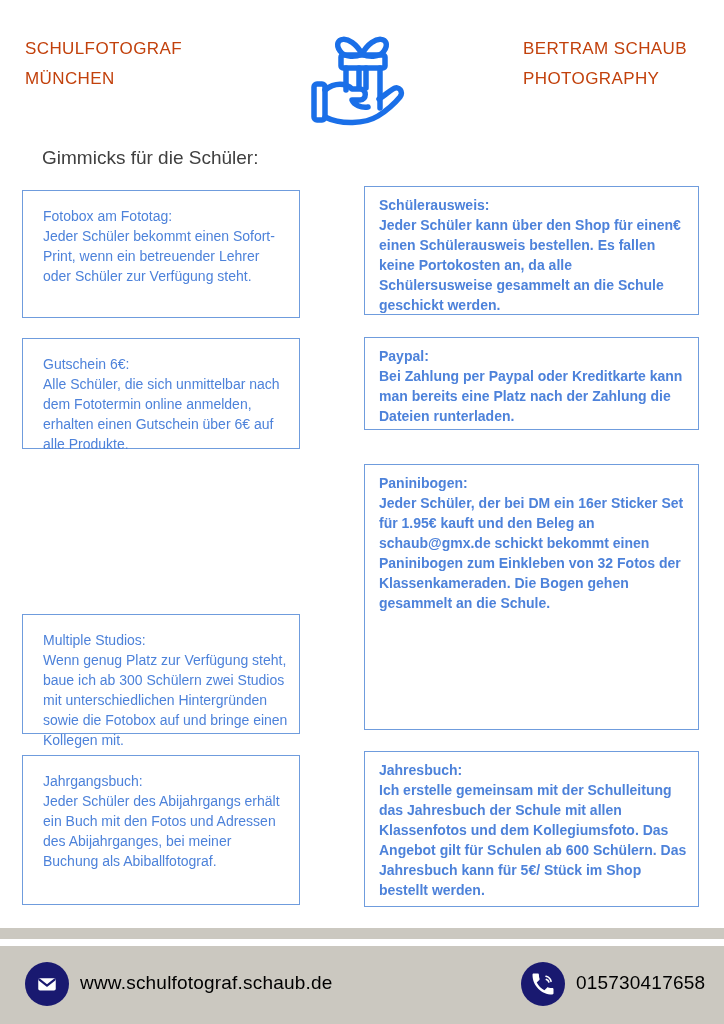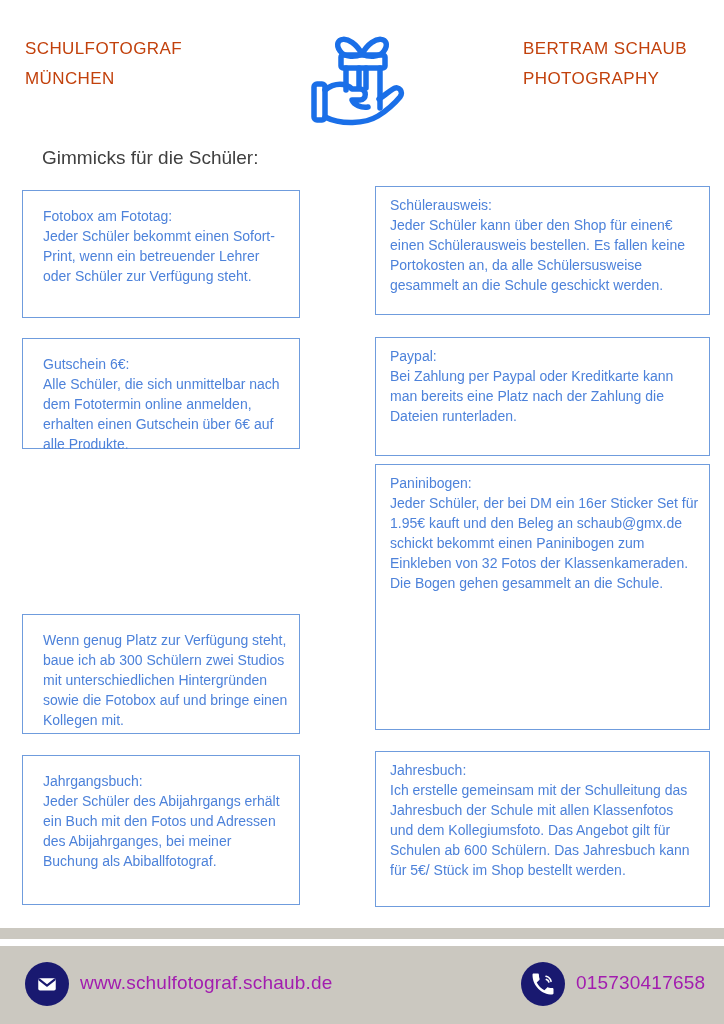--- a/index.html
+++ b/index.html
@@ -17,35 +17,35 @@
   .gift-icon{position:absolute;left:308px;top:26px;width:104px;height:116px;}
   .page-title{
     position:absolute;left:42px;top:147px;color:#404040;font-size:19px;font-weight:400;
   }
   
   .card{
     position:absolute;box-sizing:border-box;border:1.5px solid #6f9cdd;background:#ffffff;
     color:#4d82da;font-size:14px;line-height:20px;
   }
   .card.col-left{left:22px;width:278px;padding:15px 10px 0 20px;}
-  .card.col-right{left:375px;width:335px;padding:8px 10px 0 14px;}
+  .card.col-right{left:364px;width:335px;padding:8px 10px 0 14px;font-weight:bold;}
   .card-title{margin:0;}
   .card-body{margin:0;}
   
   .footer-strip{position:absolute;left:0;top:928px;width:724px;height:11px;background:#cbc8c0;}
   .footer{position:absolute;left:0;top:946px;width:724px;height:78px;background:#cbc8c0;}
   .badge{
     position:absolute;top:16px;width:44px;height:44px;border-radius:50%;background:#191970;
     display:flex;align-items:center;justify-content:center;
   }
   .badge svg{width:28px;height:28px;}
   .badge-mail{left:25px;}
   .badge-phone{left:521px;}
   .footer-text{
-    position:absolute;top:26px;color:#a21caf;font-size:19px;letter-spacing:0.2px;white-space:nowrap;
+    position:absolute;top:26px;color:#000000;font-size:19px;letter-spacing:0.2px;white-space:nowrap;
   }
   .footer-web{left:80px;}
   .footer-phone{left:576px;}
 </style>
 </head>
 <body>
 
 <div id="page">
 
   <div class="brand brand-left">
@@ -85,34 +85,35 @@
     <div class="card-body">Jeder Schüler bekommt einen Sofort-Print, wenn ein betreuender Lehrer oder Schüler zur Verfügung steht.</div>
   </div>
 
   <div class="card col-left" style="top:338px;height:111px;">
     <div class="card-title">Gutschein 6€:</div>
     <div class="card-body">Alle Schüler, die sich unmittelbar nach dem Fototermin online anmelden, erhalten einen Gutschein über 6€ auf alle Produkte.</div>
   </div>
 
 
   <div class="card col-left" style="top:614px;height:120px;">
+    <div class="card-title">Multiple Studios:</div>
     <div class="card-body">Wenn genug Platz zur Verfügung steht, baue ich ab 300 Schülern zwei Studios mit unterschiedlichen Hintergründen sowie die Fotobox auf und bringe einen Kollegen mit.</div>
   </div>
 
   <div class="card col-left" style="top:755px;height:150px;">
     <div class="card-title">Jahrgangsbuch:</div>
     <div class="card-body">Jeder Schüler des Abijahrgangs erhält ein Buch mit den Fotos und Adressen des Abijahrganges, bei meiner Buchung als Abiballfotograf.</div>
   </div>
 
   <div class="card col-right" style="top:186px;height:129px;">
     <div class="card-title">Schülerausweis:</div>
     <div class="card-body">Jeder Schüler kann über den Shop für einen€ einen Schülerausweis bestellen. Es fallen keine Portokosten an, da alle Schülersusweise gesammelt an die Schule geschickt werden.</div>
   </div>
 
-  <div class="card col-right" style="top:337px;height:119px;">
+  <div class="card col-right" style="top:337px;height:93px;">
     <div class="card-title">Paypal:</div>
     <div class="card-body">Bei Zahlung per Paypal oder Kreditkarte kann man bereits eine Platz nach der Zahlung die Dateien runterladen.</div>
   </div>
 
   <div class="card col-right" style="top:464px;height:266px;">
     <div class="card-title">Paninibogen:</div>
     <div class="card-body">Jeder Schüler, der bei DM ein 16er Sticker Set für 1.95€ kauft und den Beleg an schaub@gmx.de schickt bekommt einen Paninibogen zum Einkleben von 32 Fotos der Klassenkameraden. Die Bogen gehen gesammelt an die Schule.</div>
   </div>
 
   <div class="card col-right" style="top:751px;height:156px;">

